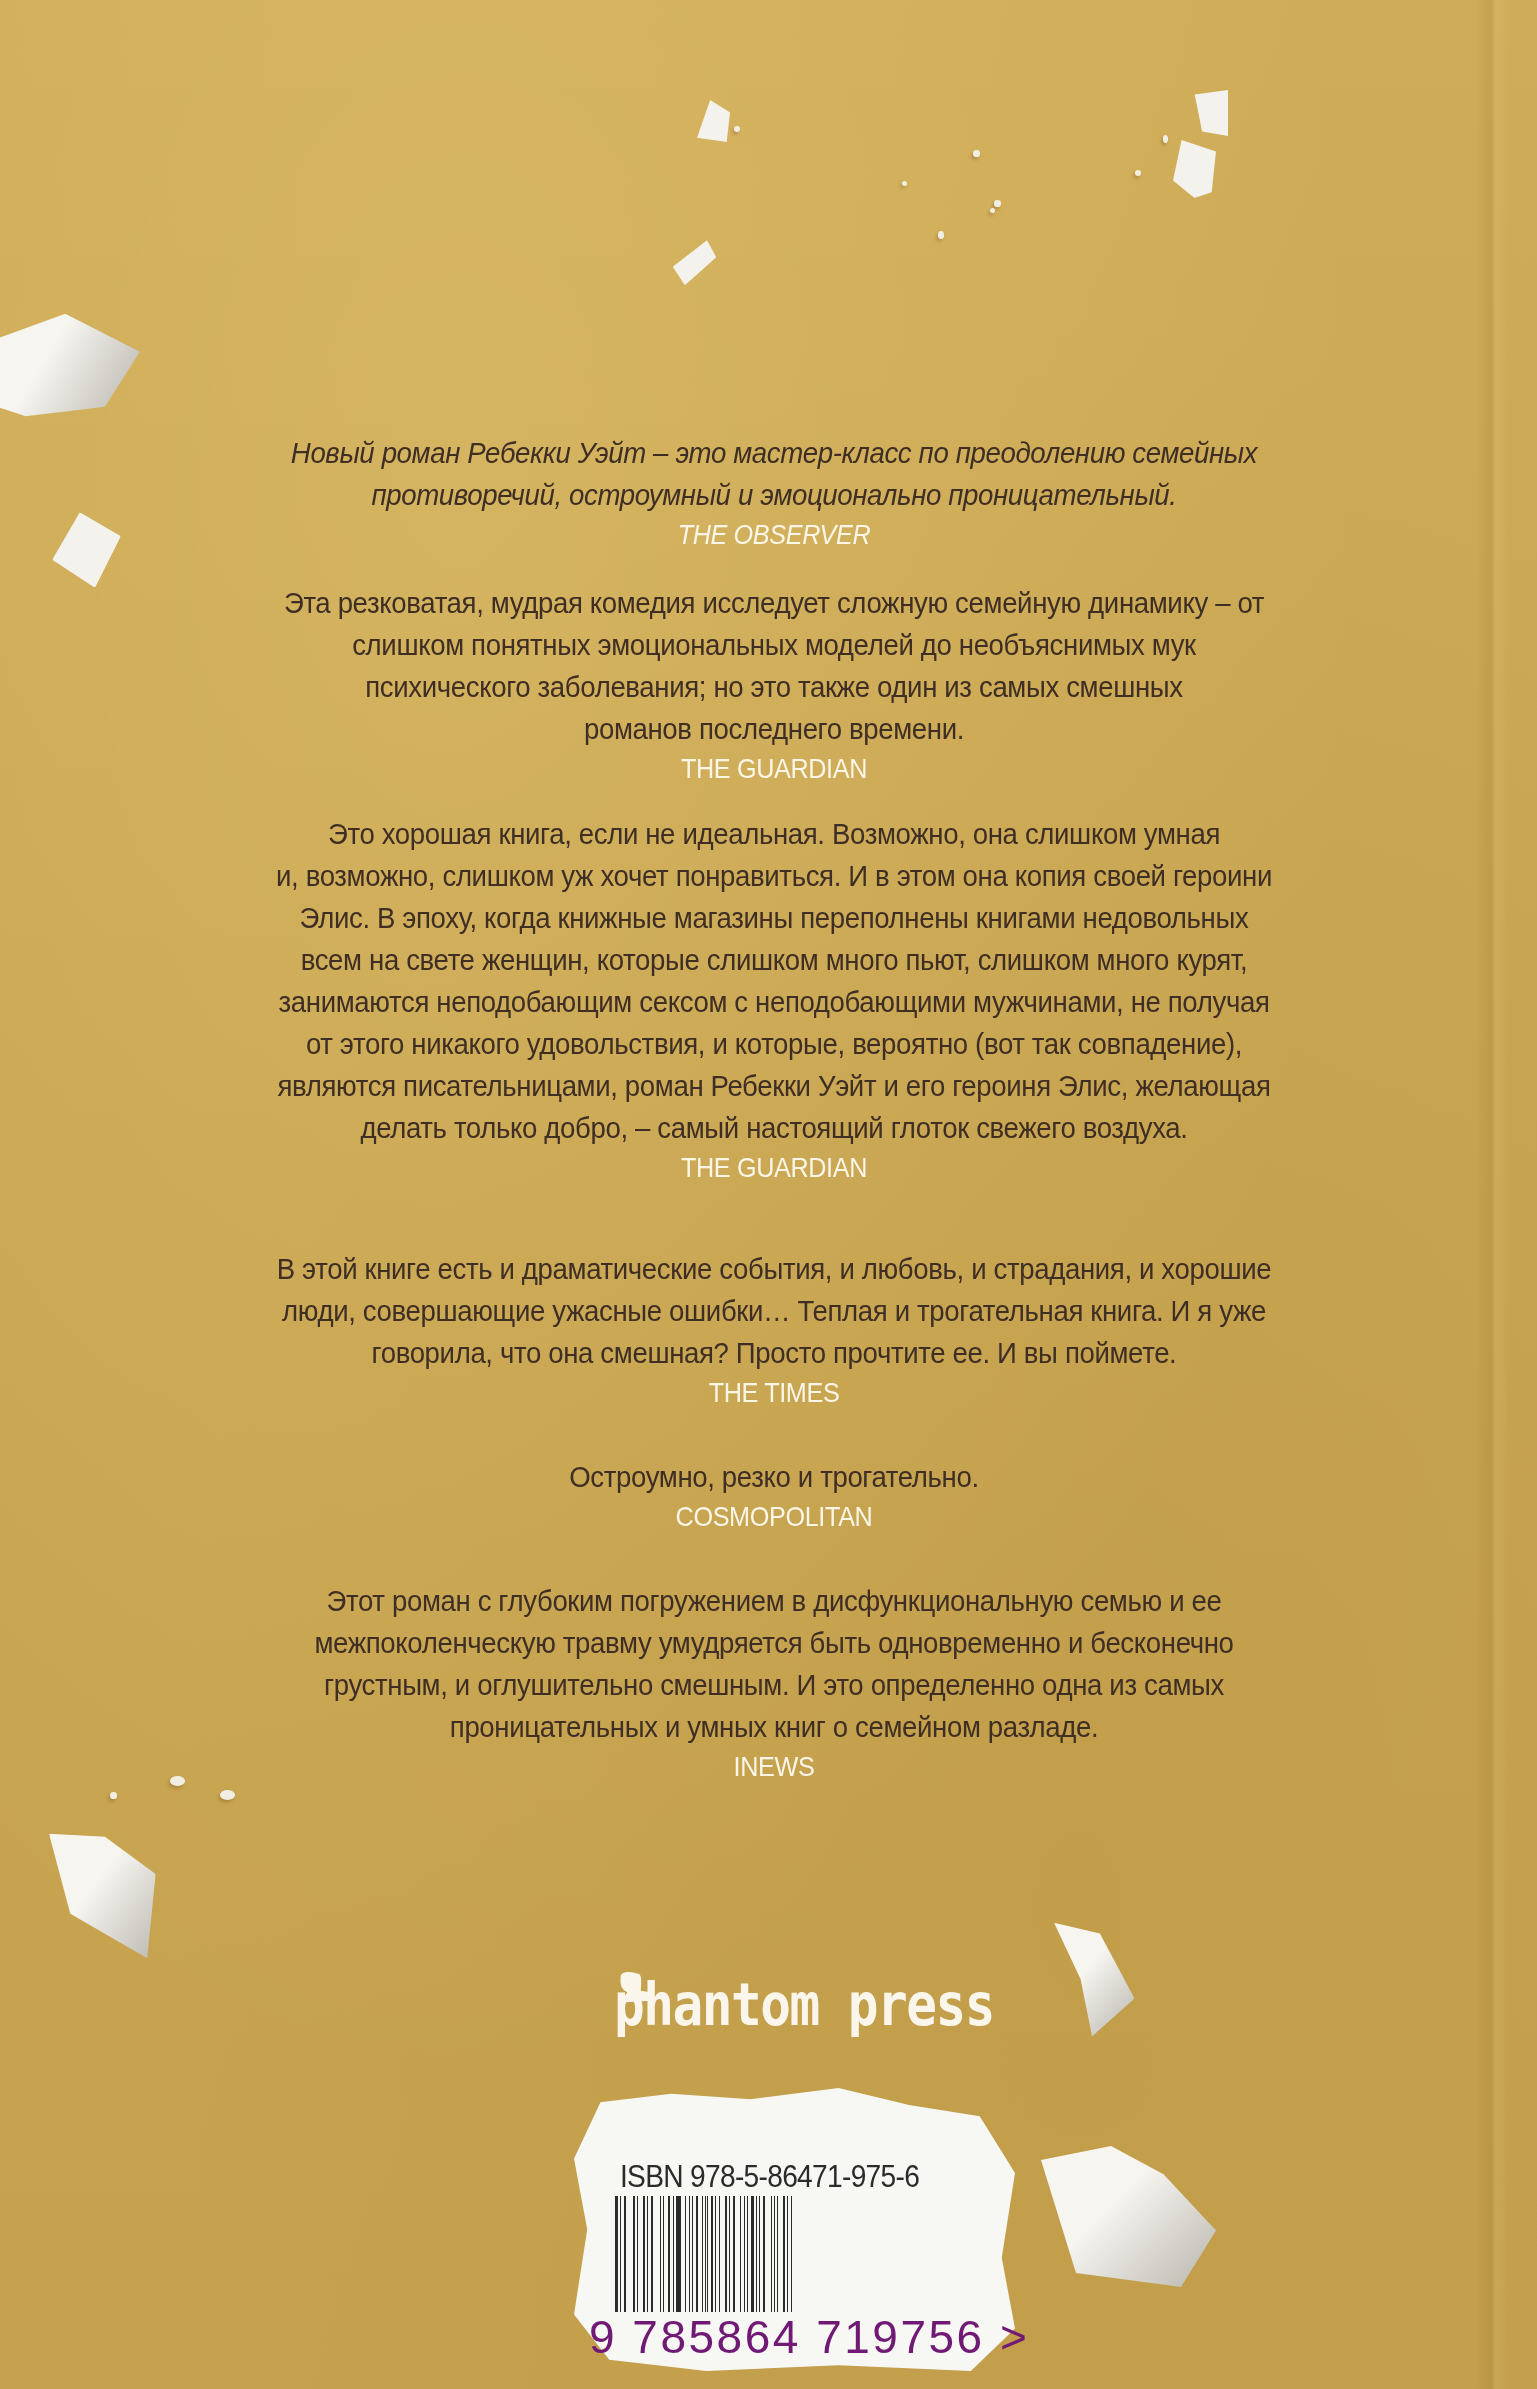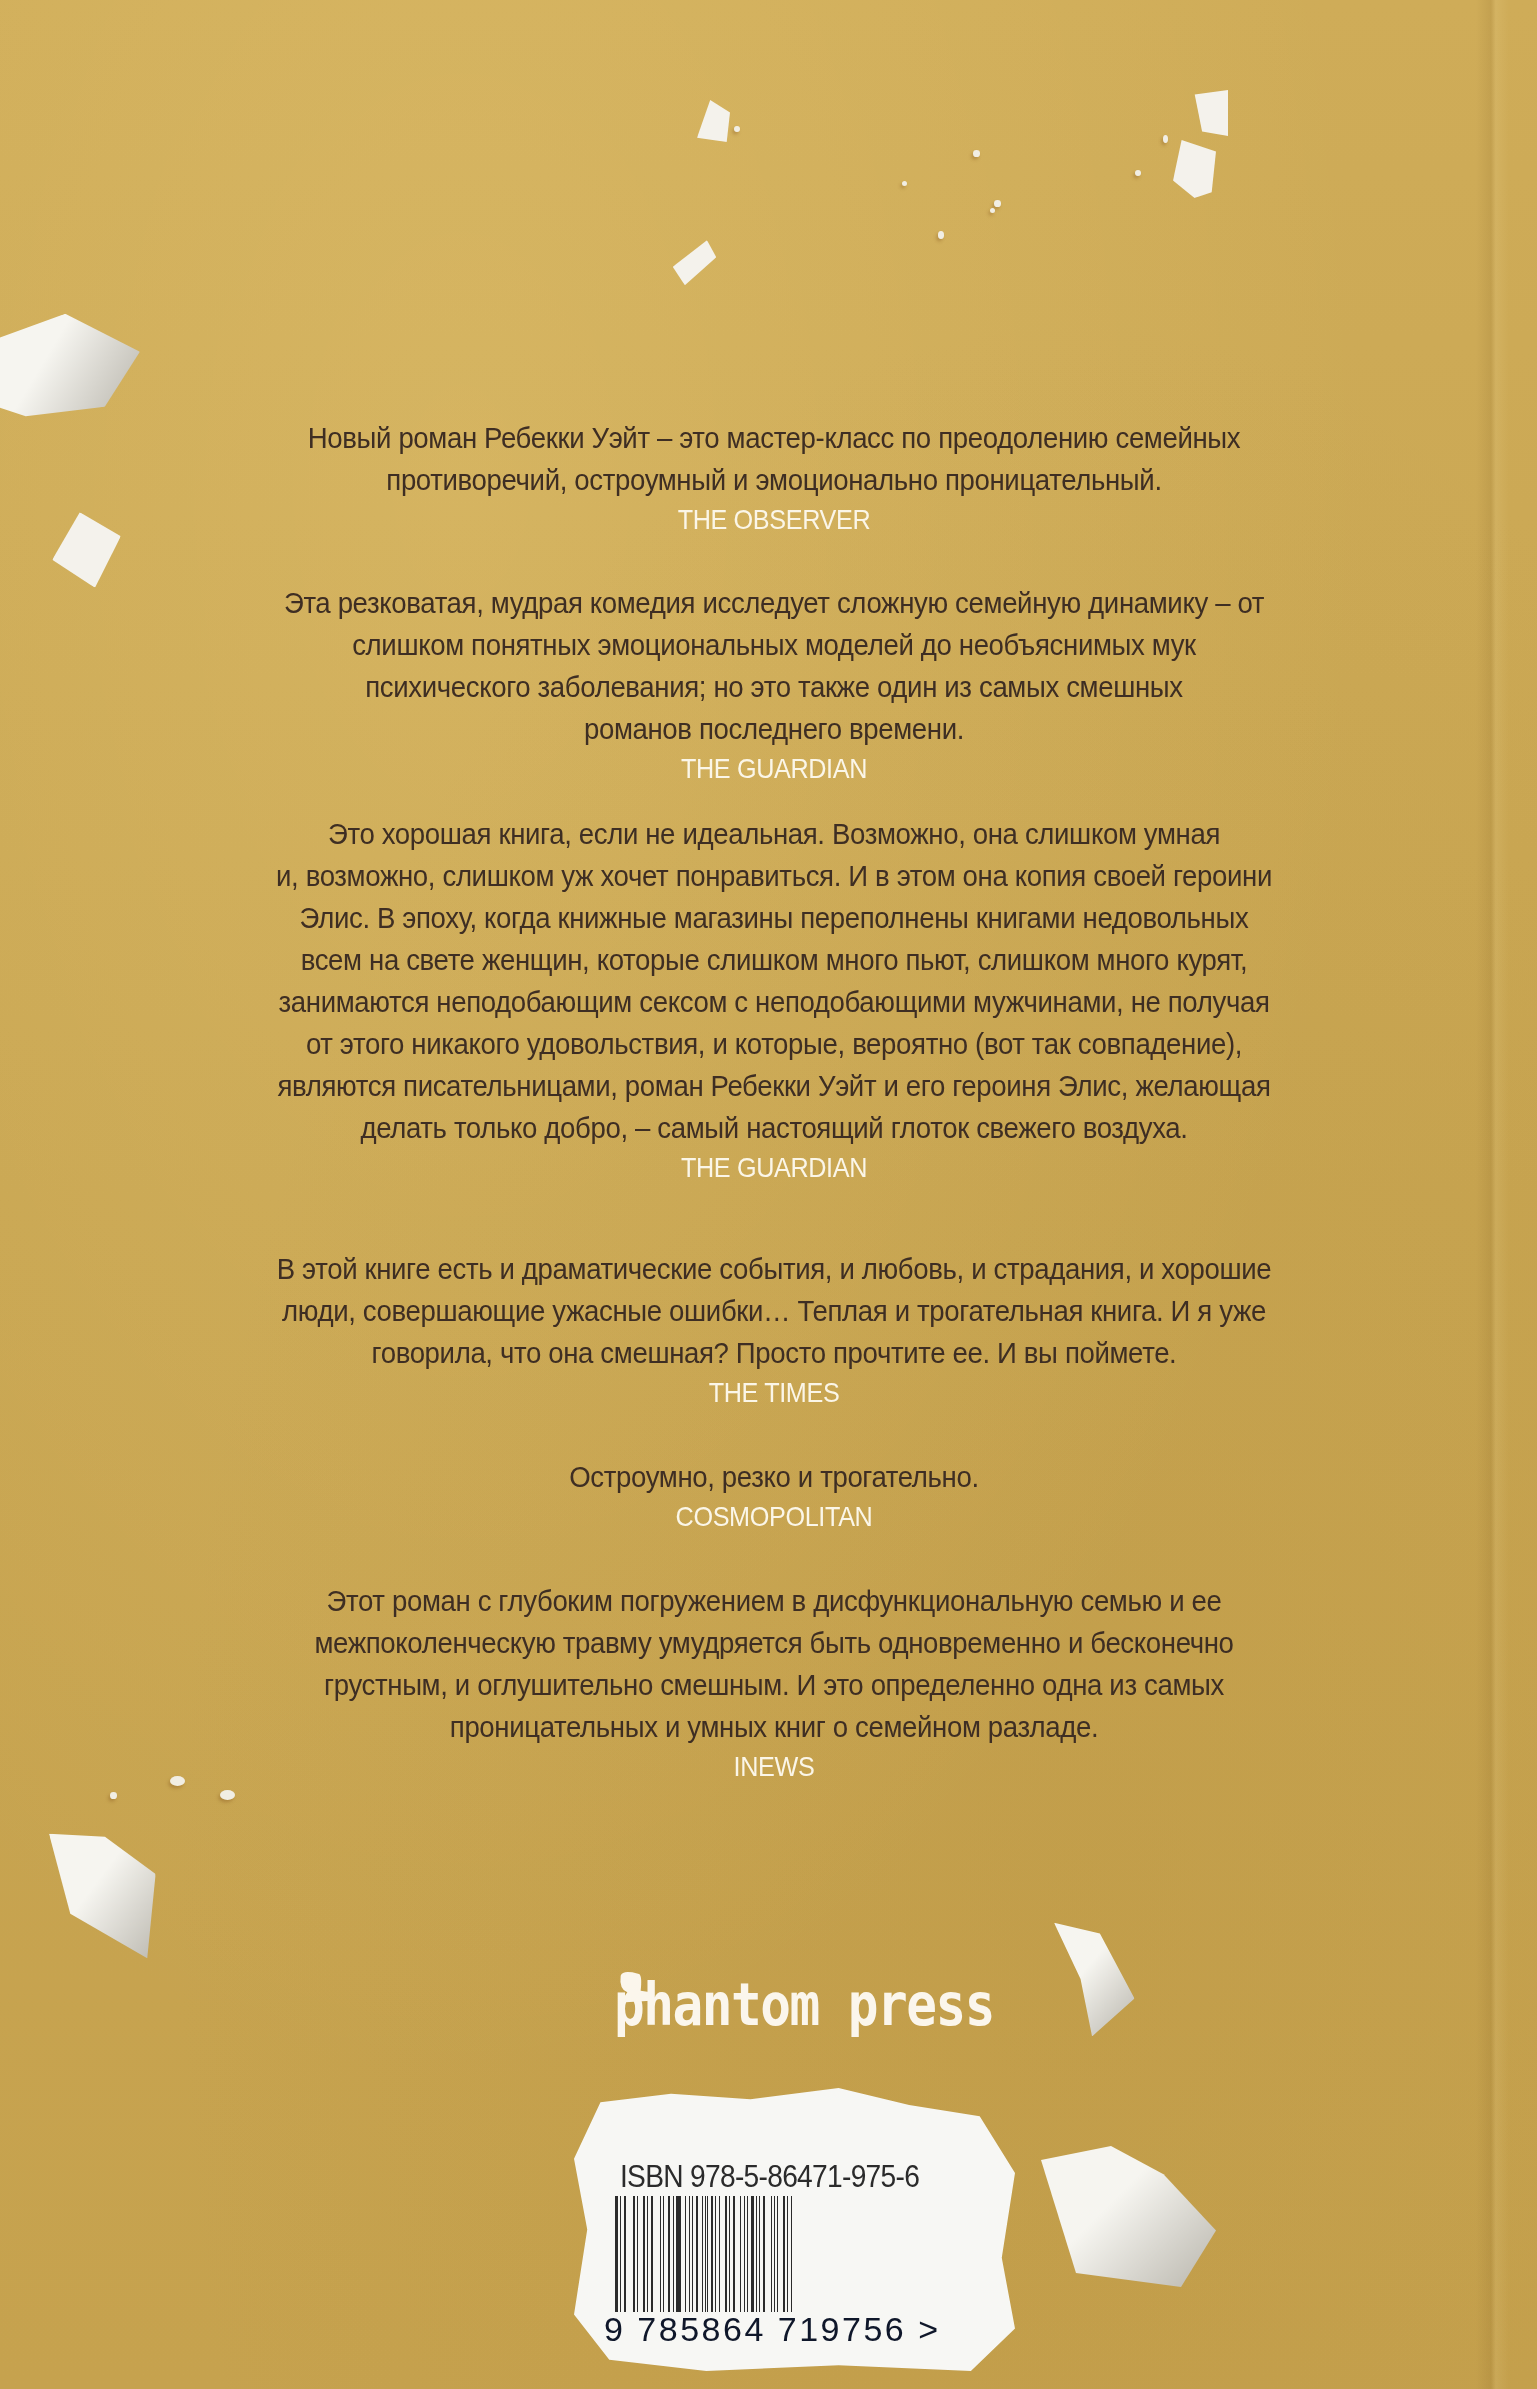--- a/index.html
+++ b/index.html
@@ -37,21 +37,21 @@
     font-size: 30px; line-height: 42px; color: #3e2e23;
     letter-spacing: -0.4px;
     transform: scaleX(0.92); transform-origin: center;
     white-space: pre-line;
   }
   .quote-source {
     font-size: 28px; line-height: 38px; color: #fbf6e8;
     letter-spacing: -0.4px;
     transform: scaleX(0.9);
   }
-  .q1 { position: absolute; top: 1px; left: 0; right: 0; }
+  .q1 { position: absolute; top: 16px; left: 0; right: 0; font-style: italic; }
   .q2 { position: absolute; top: 166px; left: 0; right: 0; }
   .q3 { position: absolute; top: 397px; left: 0; right: 0; }
   .q4 { position: absolute; top: 832px; left: 0; right: 0; }
   .q5 { position: absolute; top: 1040px; left: 0; right: 0; }
   .q6 { position: absolute; top: 1164px; left: 0; right: 0; }
 
   .logo {
     position: absolute; left: 614px; top: 1971px;
     font-family: "DejaVu Sans Mono", monospace; font-weight: bold;
     font-size: 58px; color: #fbf6ec; letter-spacing: -1.7px;
@@ -70,22 +70,22 @@
     position: absolute; left: 620px; top: 2158px;
     font-size: 32px; color: #2b2b2b; letter-spacing: -0.8px;
     transform: scaleX(0.88); transform-origin: left;
   }
   .barcode {
     position: absolute; left: 615px; top: 2196px; width: 304px; height: 116px;
     display: flex; align-items: stretch;
   }
   .bar { height: 100%; }
   .barcode-digits {
-    position: absolute; left: 604px; top: 2310px;
-    font-size: 34px; color: #0f172a; letter-spacing: 2.5px;
+    position: absolute; left: 589px; top: 2310px;
+    font-size: 46px; color: #701a75; letter-spacing: 2.5px;
     white-space: pre;
   }
 </style>
 </head>
 <body>
 
 <div class="cover"></div>
 <div class="spine-fold"></div>
 
 <div class="chip gray" style="left:-16.6px;top:316px;width:158px;height:100px;transform:rotate(-14deg);clip-path:polygon(0 10%,60% 0,100% 55%,70% 100%,20% 90%,0 70%);"></div>

